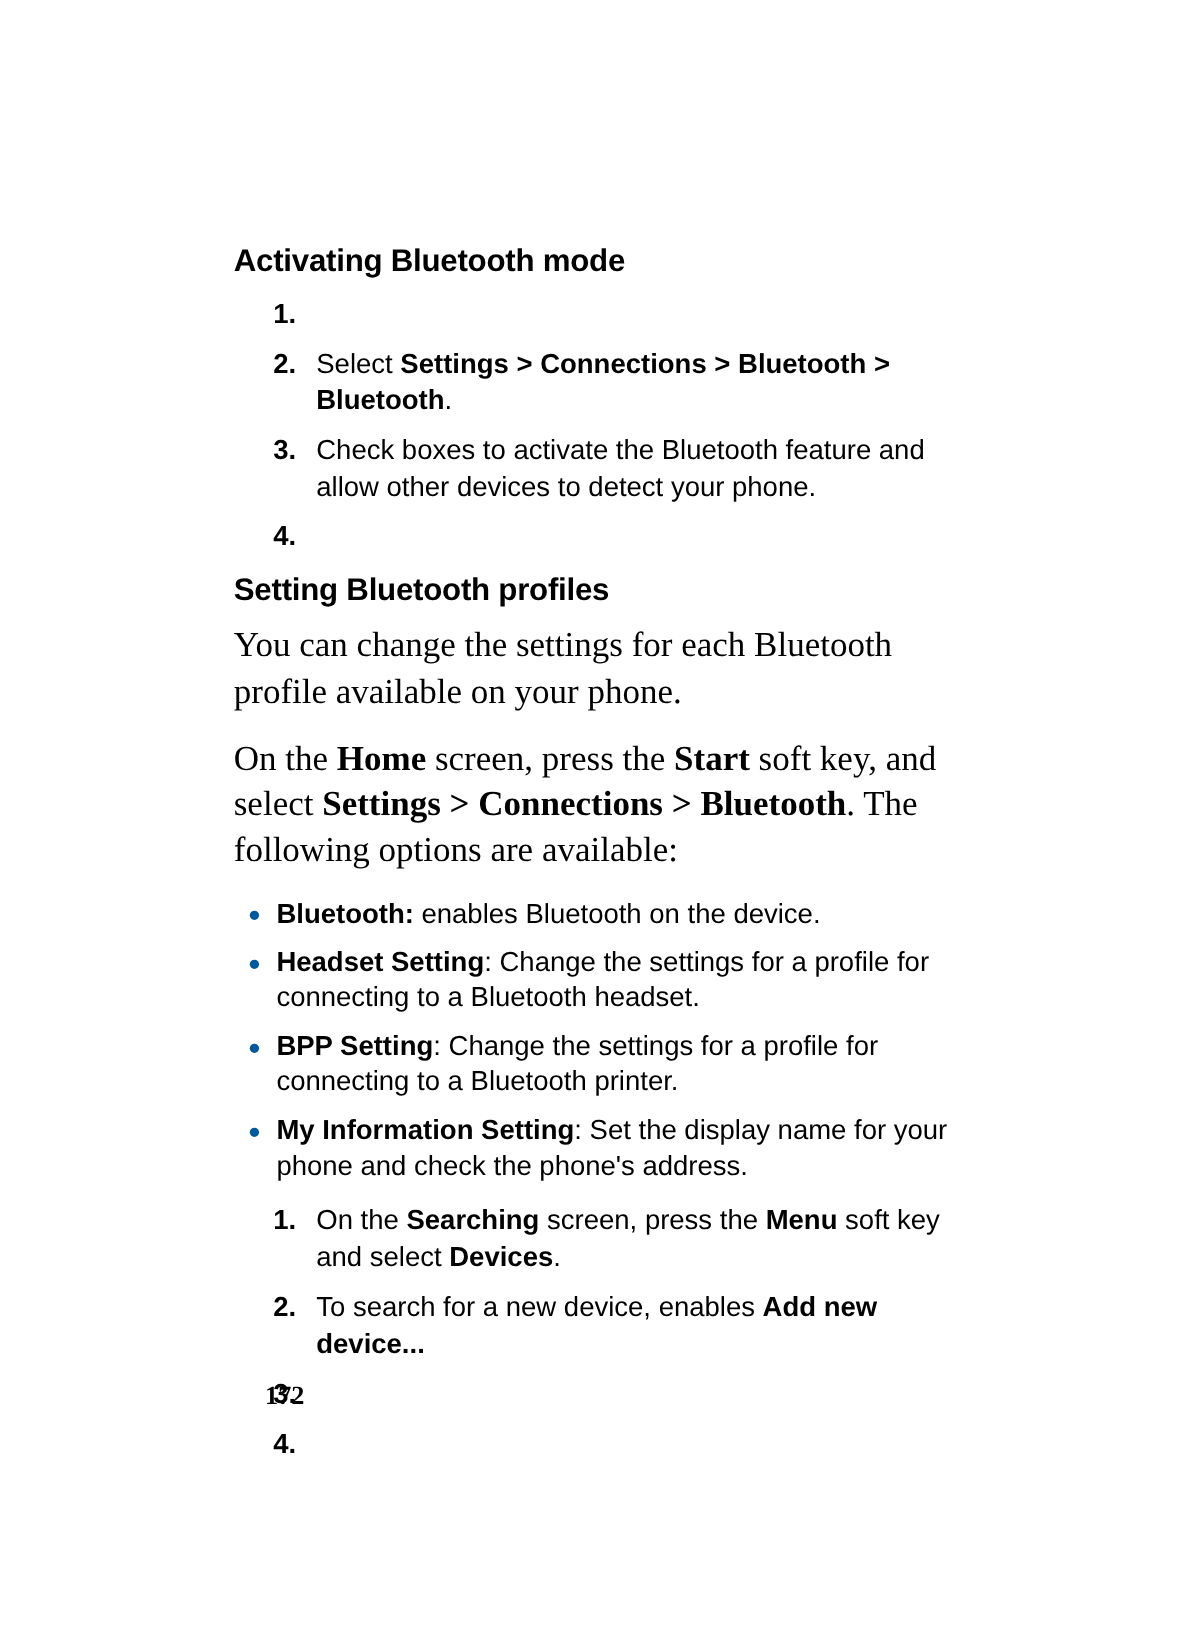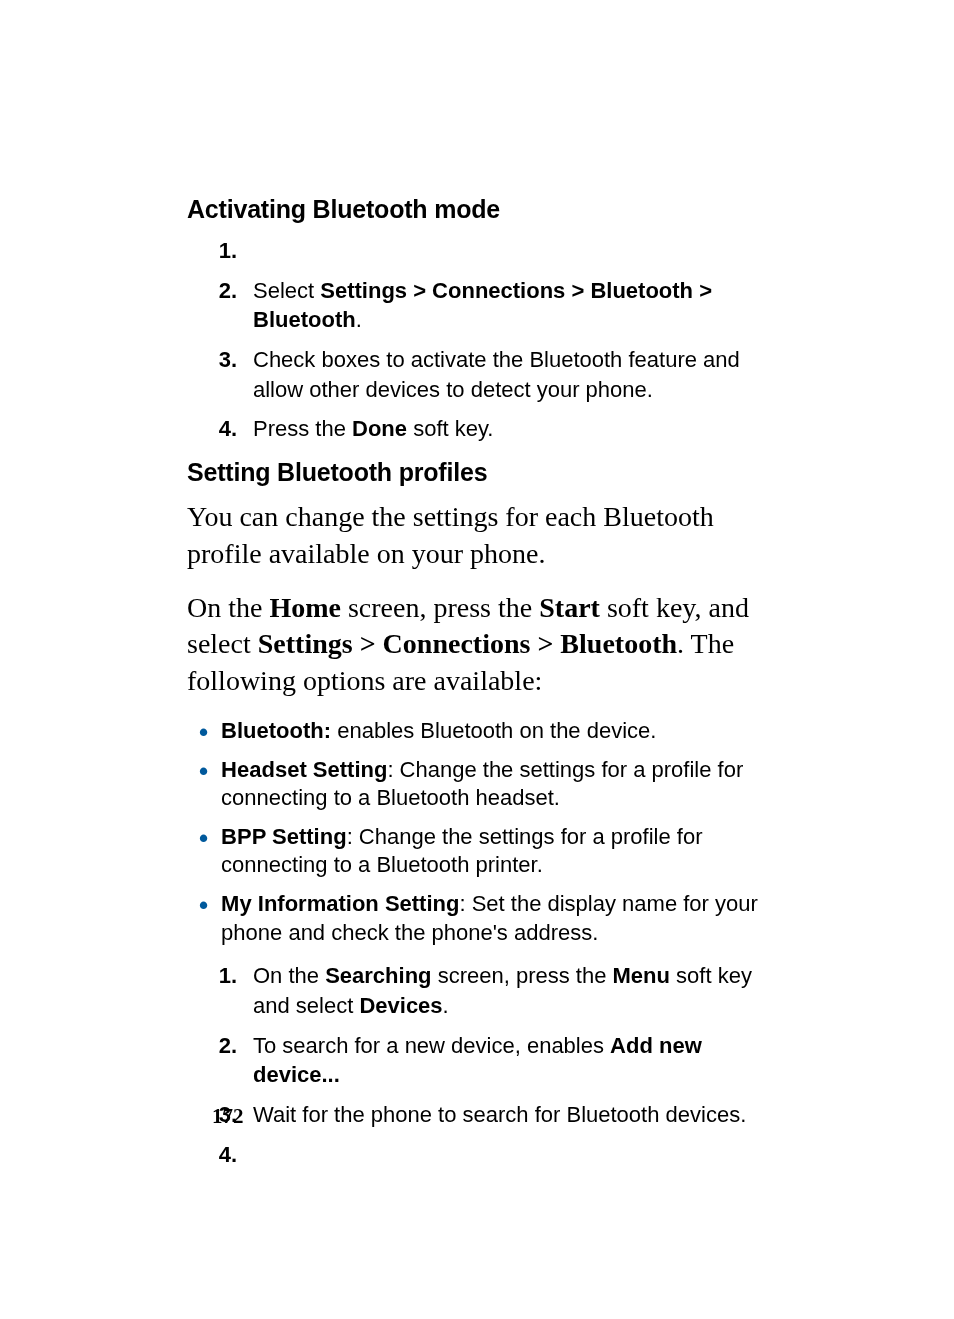--- a/index.html
+++ b/index.html
@@ -110,23 +110,20 @@
       </span>
     </li>
     <li class="step-item">
       <span class="step-num">3.</span>
       <span class="step-body">
         <span>Check boxes to activate the Bluetooth feature and allow other devices to detect your phone.</span>
       </span>
     </li>
     <li class="step-item">
       <span class="step-num">4.</span>
-      <span class="step-body">
-        <span>Press the </span><span class="bold">Done</span><span> soft key.</span>
-      </span>
     </li>
   </ol>
 
   <h2 class="section-heading">Setting Bluetooth profiles</h2>
 
   <p class="serif-p">You can change the settings for each Bluetooth profile available on your phone.</p>
 
   <p class="serif-p">
     <span>On the </span><span class="bold">Home</span><span> screen, press the </span><span class="bold">Start</span><span> soft key, and select </span><span class="bold">Settings &gt; Connections &gt; Bluetooth</span><span>. The following options are available:</span>
   </p>
@@ -159,23 +156,20 @@
       </span>
     </li>
     <li class="step-item">
       <span class="step-num">2.</span>
       <span class="step-body">
         <span>To search for a new device, enables </span><span class="bold">Add new device...</span>
       </span>
     </li>
     <li class="step-item">
       <span class="step-num">3.</span>
-      <span class="step-body">
-        <span>Wait for the phone to search for Bluetooth devices.</span>
-      </span>
     </li>
     <li class="step-item">
       <span class="step-num">4.</span>
     </li>
   </ol>
 
   <div class="page-number">172</div>
 </div>
 
 </body></html>

